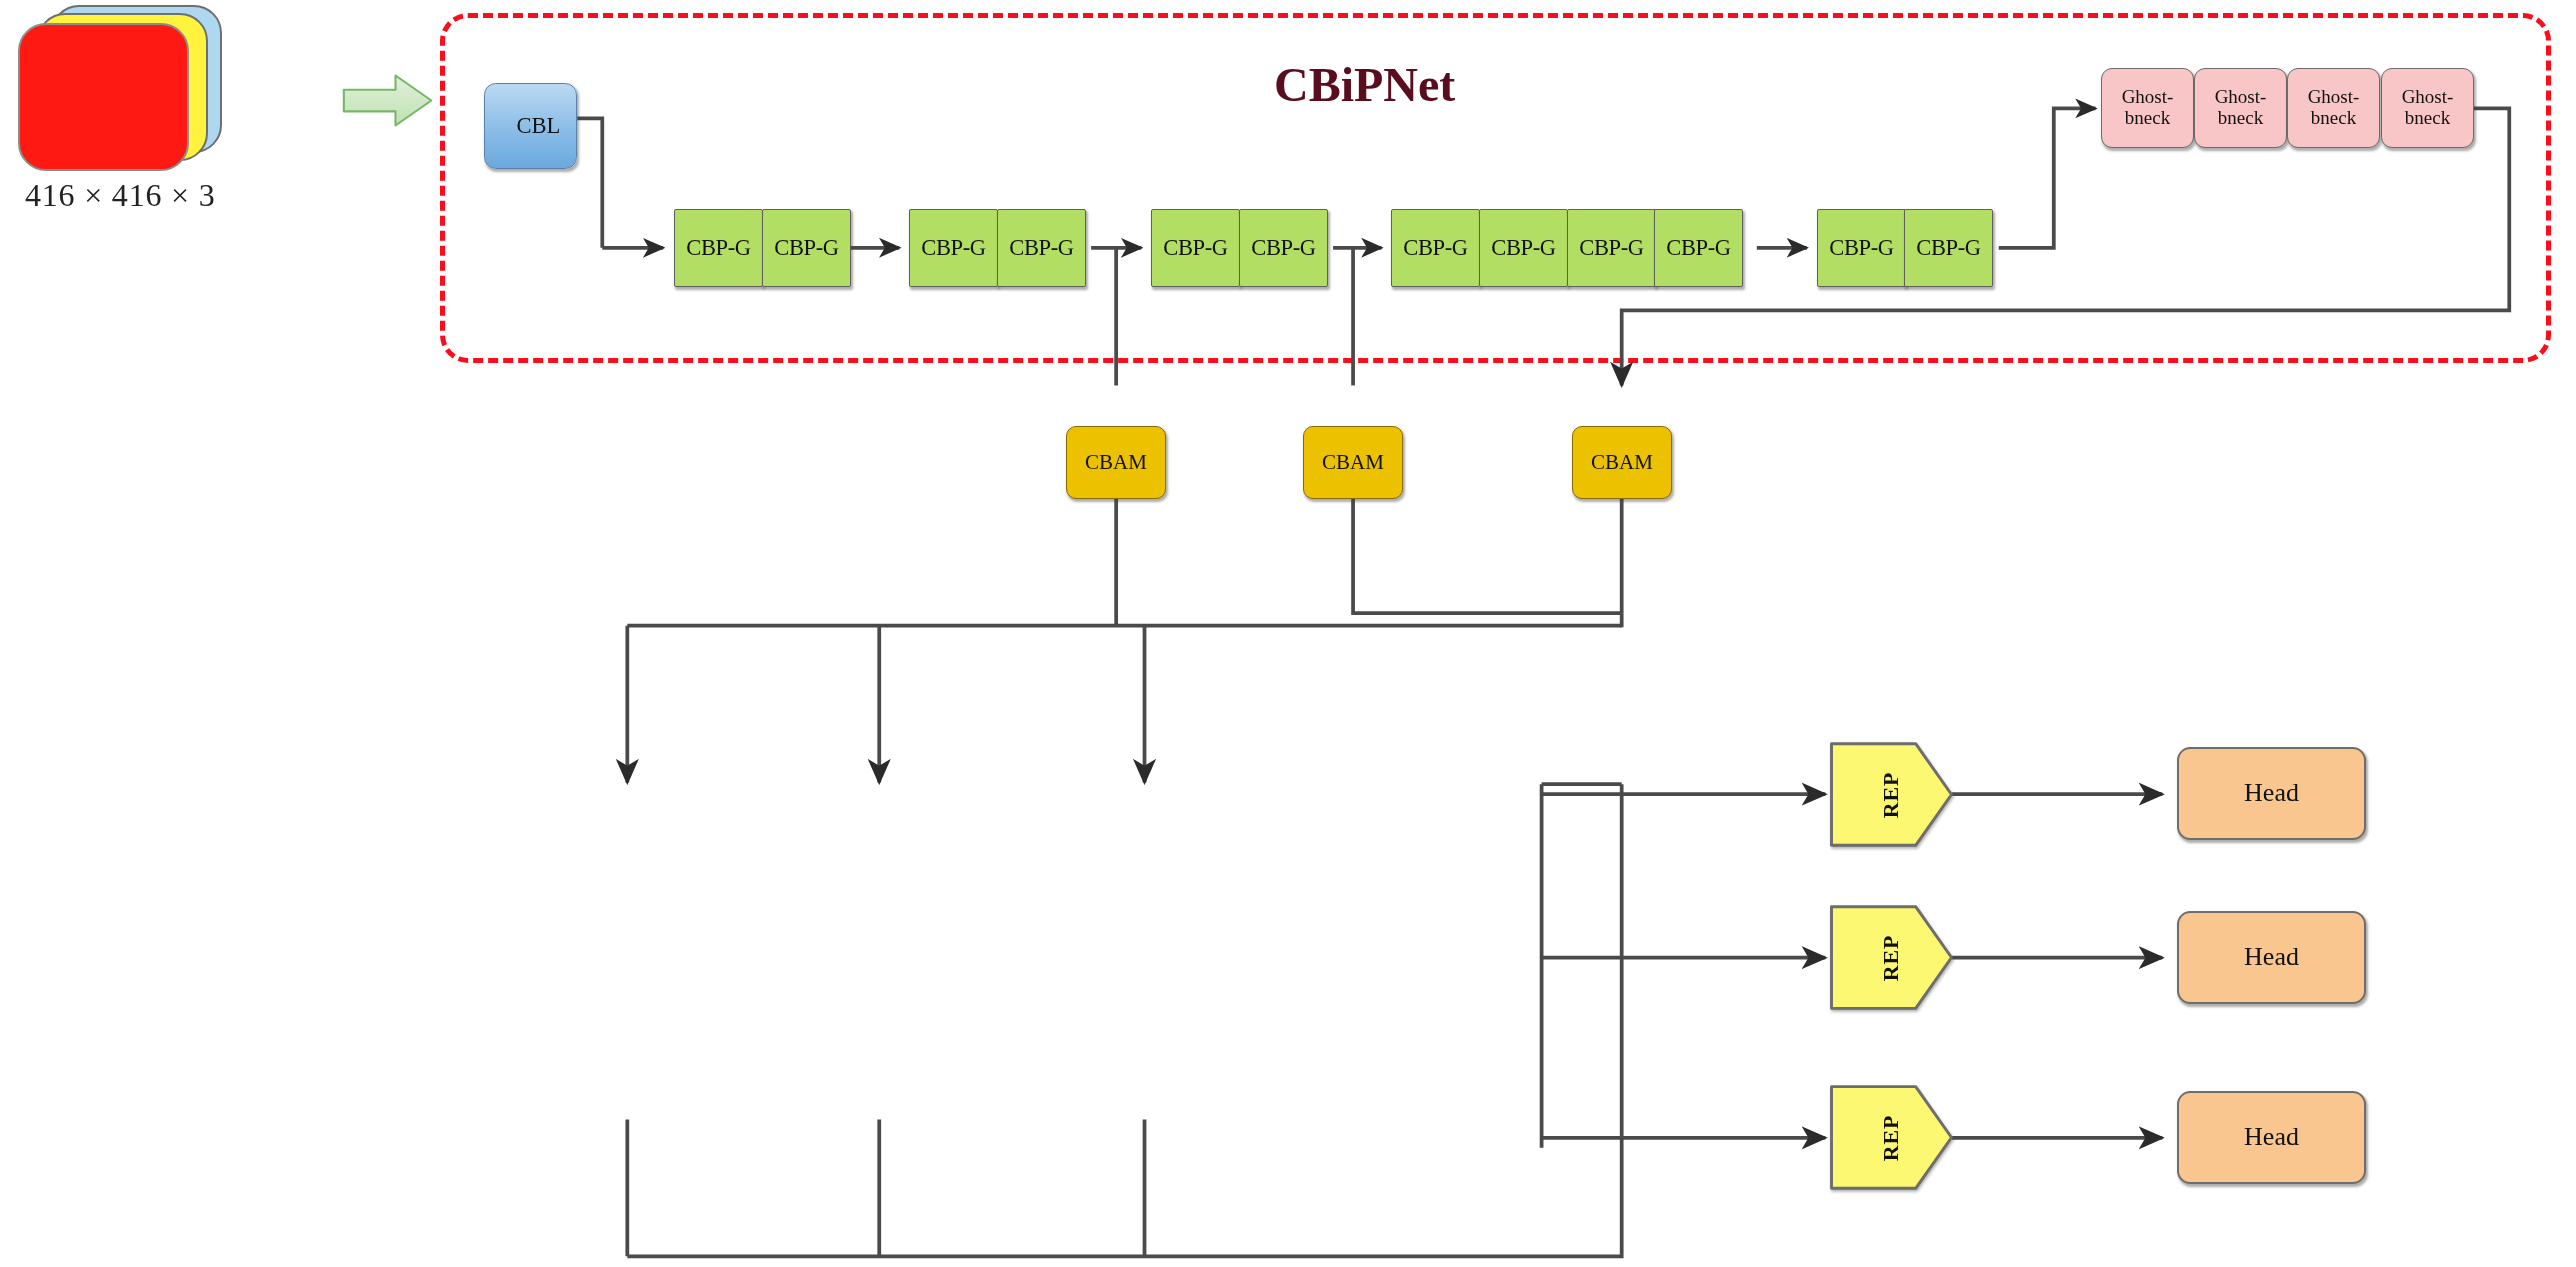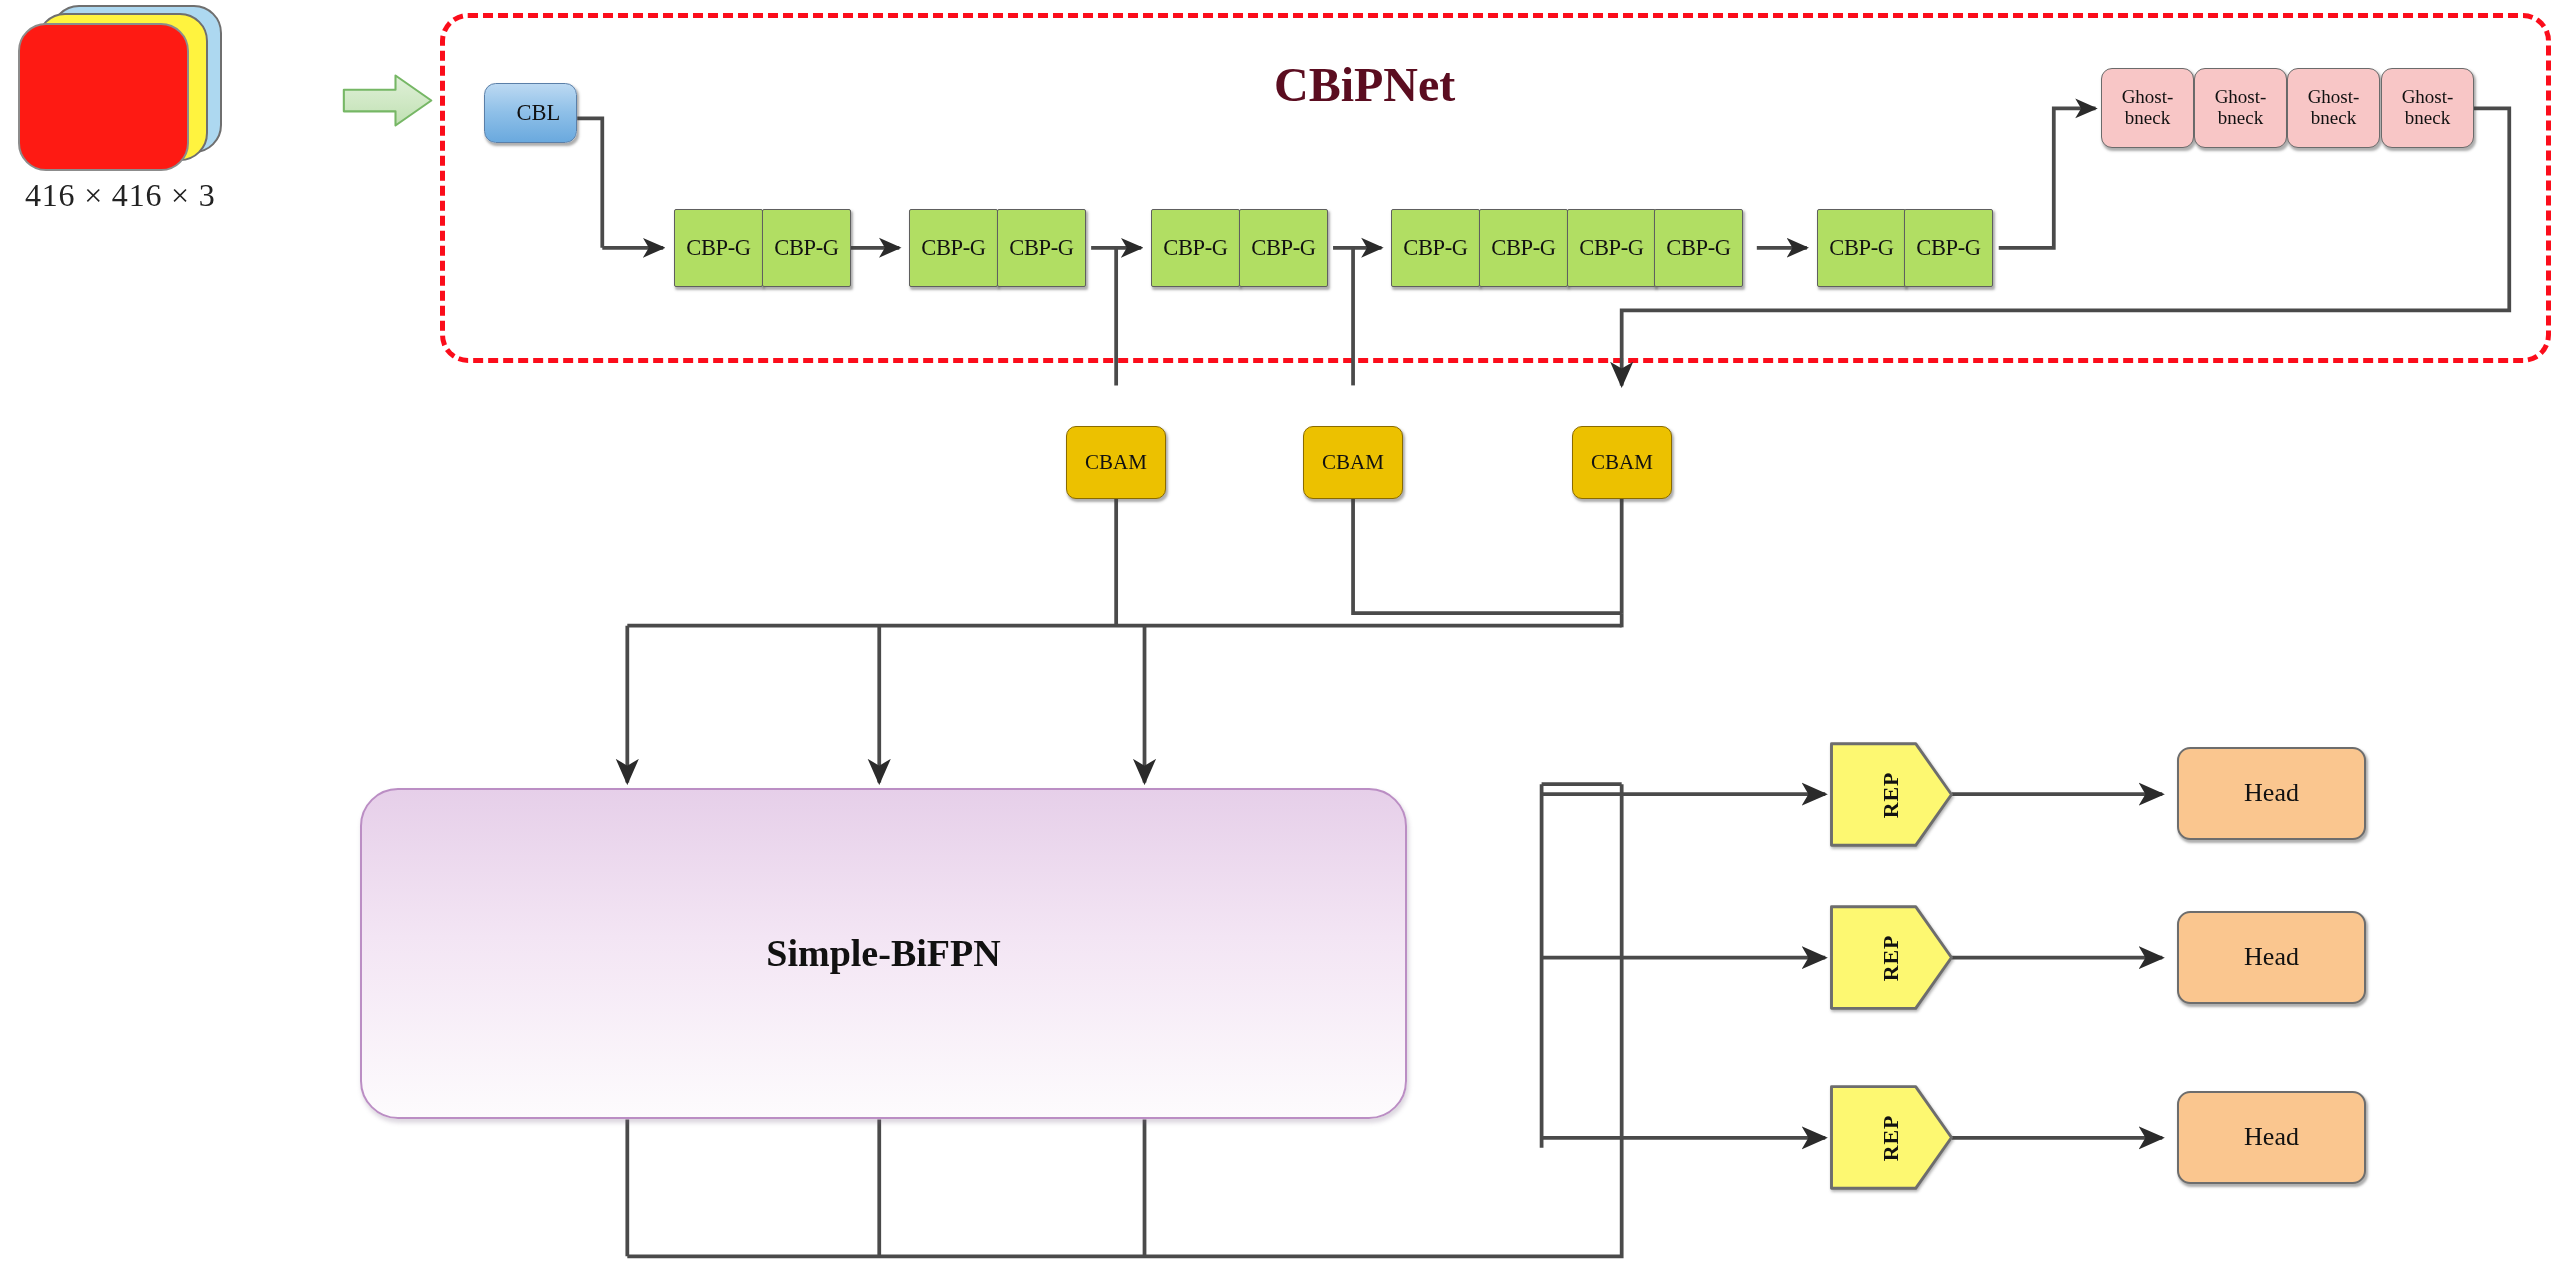--- a/index.html
+++ b/index.html
@@ -142,21 +142,21 @@
       <path d="M1848,952  L2188,952" marker-end="url(#ah)"></path>
       <path d="M1848,1148 L2188,1148" marker-end="url(#ah)"></path>
       <path d="M1848,1364 L2188,1364" marker-end="url(#ah)"></path>
 
       <path d="M2340,952  L2592,952" marker-end="url(#ah)"></path>
       <path d="M2340,1148 L2592,1148" marker-end="url(#ah)"></path>
       <path d="M2340,1364 L2592,1364" marker-end="url(#ah)"></path>
     </g>
   </svg>
 
-  <div class="node cbl" style="left:484px;top:83px;width:93px;height:60px;padding-left:16px;">CBL</div>
+  <div class="node cbl" style="left:484px;top:83px;width:93px;height:86px;padding-left:16px;">CBL</div>
 
   <div class="node cbpg" style="left:674px;top:209px;width:89px;height:78px;">CBP-G</div>
   <div class="node cbpg" style="left:762px;top:209px;width:89px;height:78px;">CBP-G</div>
 
   <div class="node cbpg" style="left:909px;top:209px;width:89px;height:78px;">CBP-G</div>
   <div class="node cbpg" style="left:997px;top:209px;width:89px;height:78px;">CBP-G</div>
 
   <div class="node cbpg" style="left:1151px;top:209px;width:89px;height:78px;">CBP-G</div>
   <div class="node cbpg" style="left:1239px;top:209px;width:89px;height:78px;">CBP-G</div>
 
@@ -182,21 +182,20 @@
   </div>
   <div class="node ghost" style="left:2381px;top:68px;width:93px;height:80px;">
     <span>Ghost-</span>
     <span>bneck</span>
   </div>
 
   <div class="node cbam" style="left:1066px;top:384px;width:100px;height:73px;">CBAM</div>
   <div class="node cbam" style="left:1303px;top:384px;width:100px;height:73px;">CBAM</div>
   <div class="node cbam" style="left:1572px;top:384px;width:100px;height:73px;">CBAM</div>
 
-  <div class="node bifpn" style="left:360px;top:788px;width:1047px;height:331px;">Simple-BiFPN</div>
 
   <div class="rep" style="left:1829px;top:741px;width:125px;height:107px;">
     <svg width="125" height="107" viewBox="0 0 150 128">
       <path d="M3,3 L104,3 L147,64 L104,125 L3,125 Z" fill="#fdf871" stroke="#6d6d6d" stroke-width="3.5" stroke-linejoin="round"></path>
     </svg>
     <div class="replabel">
       <span>REP</span>
     </div>
   </div>
   <div class="rep" style="left:1829px;top:904px;width:125px;height:107px;">

